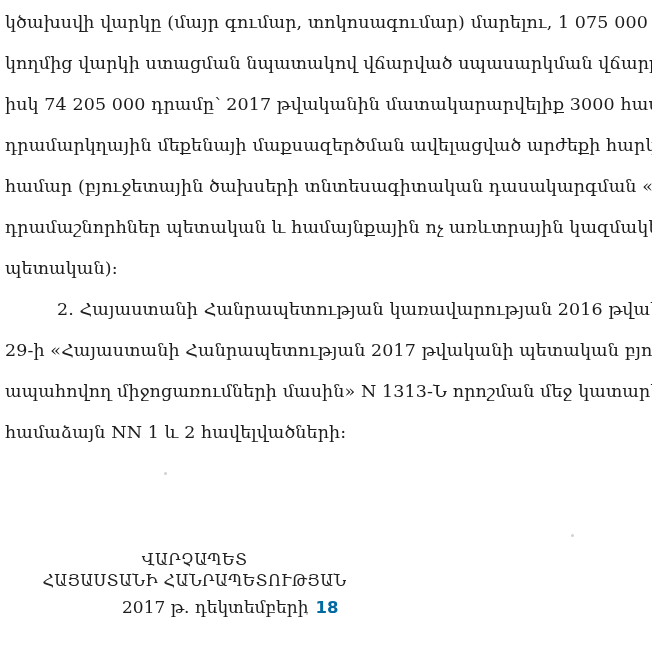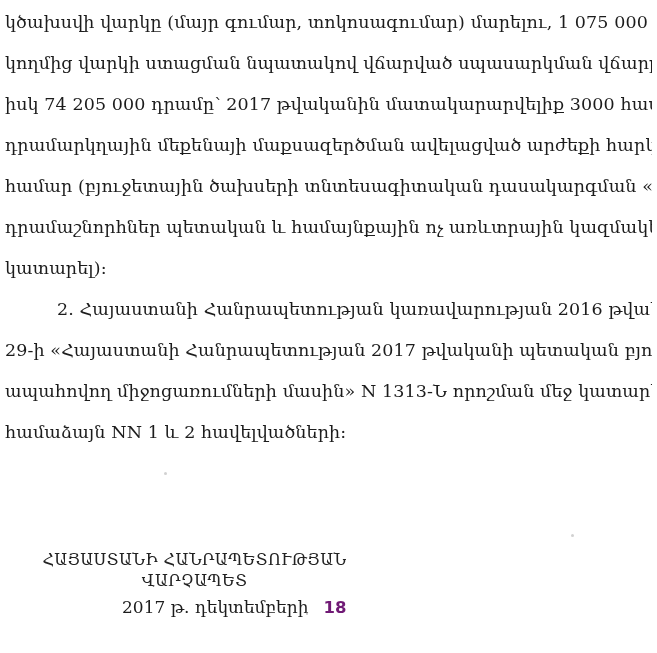--- a/index.html
+++ b/index.html
@@ -71,22 +71,22 @@
     line-height: 23px;
   }
   .date-row {
     display: flex;
     align-items: flex-end;
   }
   .date-day {
     font-family: "DejaVu Sans", "Liberation Sans", sans-serif;
     font-weight: 700;
     font-size: 16.5px;
-    margin-left: 15px;
-    color: #701a75;
+    margin-left: 7px;
+    color: #0369a1;
   }
   .city {
     margin-left: 40px;
   }
   .speck {
     position: absolute;
     border-radius: 50%;
     background: #9a9a9a;
     opacity: 0.45;
   }
@@ -101,35 +101,35 @@
 
   <div class="body-text">
 
     <div>
       <div class="line">կծախսվի վարկը (մայր գումար, տոկոսագումար) մարելու, 1 075 000 դրամը՝ ՊՈԱԿ-ի</div>
       <div class="line">կողմից վարկի ստացման նպատակով վճարված սպասարկման վճարը փոխհատուցելու,</div>
       <div class="line">իսկ 74 205 000 դրամը՝ 2017 թվականին մատակարարվելիք 3000 հատ հսկիչ-</div>
       <div class="line">դրամարկղային մեքենայի մաքսազերծման ավելացված արժեքի հարկը վճարելու</div>
       <div class="line">համար (բյուջետային ծախսերի տնտեսագիտական դասակարգման «Ընթացիկ</div>
       <div class="line">դրամաշնորհներ պետական և համայնքային ոչ առևտրային կազմակերպություններին»</div>
-      <div class="line para-end">կատարել):</div>
+      <div class="line para-end">պետական):</div>
     </div>
 
     <div>
       <div class="line indent">2. Հայաստանի Հանրապետության կառավարության 2016 թվականի դեկտեմբերի</div>
       <div class="line">29-ի «Հայաստանի Հանրապետության 2017 թվականի պետական բյուջեի կատարումն</div>
       <div class="line">ապահովող միջոցառումների մասին» N 1313-Ն որոշման մեջ կատարել փոփոխություններ՝</div>
       <div class="line para-end">համաձայն NN 1 և 2 հավելվածների:</div>
     </div>
 
   </div>
 
   <div class="sig-org">
+    <div>ՎԱՐՉԱՊԵՏ</div>
     <div>ՀԱՅԱՍՏԱՆԻ ՀԱՆՐԱՊԵՏՈՒԹՅԱՆ</div>
-    <div>ՎԱՐՉԱՊԵՏ</div>
   </div>
 
 
   <div class="date-block">
     <div class="date-row">
       <span>2017 թ. դեկտեմբերի</span>
       <span class="date-day">18</span>
     </div>
   </div>
 

